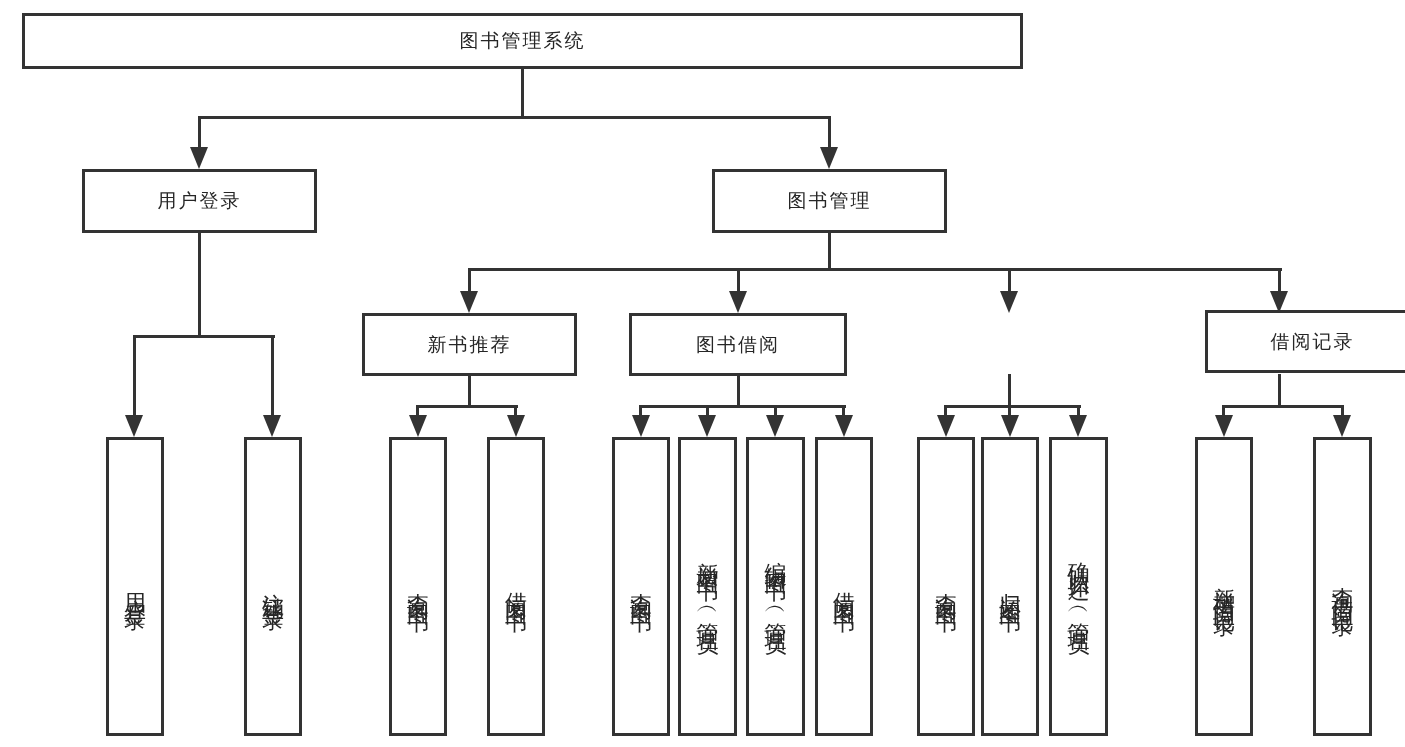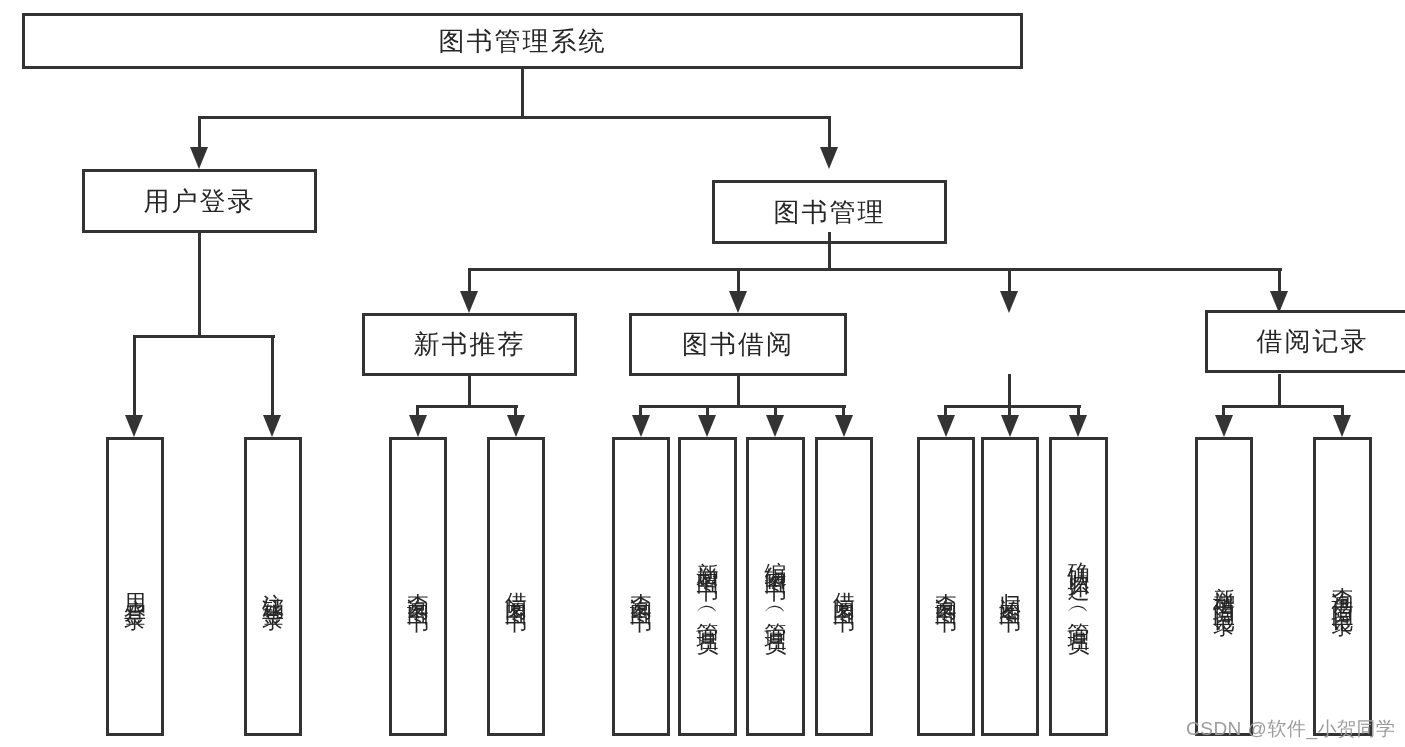--- a/index.html
+++ b/index.html
@@ -13,21 +13,21 @@
   }
   .box {
     position: absolute;
     box-sizing: border-box;
     border: 3px solid #333333;
     background: #ffffff;
     display: flex;
     align-items: center;
     justify-content: center;
     color: #262626;
-    font-size: 26px;
+    font-size: 19px;
     letter-spacing: 2px;
   }
   .leaf {
     font-size: 22px;
   }
   .leaf .vtext {
     writing-mode: vertical-rl;
     text-orientation: upright;
     letter-spacing: 6px;
     white-space: pre;
@@ -62,21 +62,21 @@
 <div class="canvas">
 
   <div class="box" style="left:22px; top:13px; width:1001px; height:56px;">
     <span>图书管理系统</span>
   </div>
 
   <div class="box" style="left:82px; top:169px; width:235px; height:64px;">
     <span>用户登录</span>
   </div>
 
-  <div class="box" style="left:712px; top:180px; width:235px; height:64px;">
+  <div class="box" style="left:712px; top:169px; width:235px; height:64px;">
     <span>图书管理</span>
   </div>
 
   <div class="box" style="left:629px; top:313px; width:218px; height:63px;">
     <span>图书借阅</span>
   </div>
 
   <div class="box" style="left:362px; top:313px; width:215px; height:63px;">
     <span>新书推荐</span>
   </div>
@@ -192,15 +192,14 @@
   <div class="vline" style="left:1008px; top:405px; width:3px; height:14px;"></div>
   <div class="arrow" style="left:1001px; top:415px;"></div>
   <div class="vline" style="left:1077px; top:405px; width:3px; height:14px;"></div>
   <div class="arrow" style="left:1069px; top:415px;"></div>
 
   <div class="vline" style="left:1222px; top:405px; width:3px; height:14px;"></div>
   <div class="arrow" style="left:1215px; top:415px;"></div>
   <div class="vline" style="left:1341px; top:405px; width:3px; height:14px;"></div>
   <div class="arrow" style="left:1333px; top:415px;"></div>
 
-  <div class="watermark">CSDN @软件_小贺同学</div>
 
 </div>
 
 </body></html>

